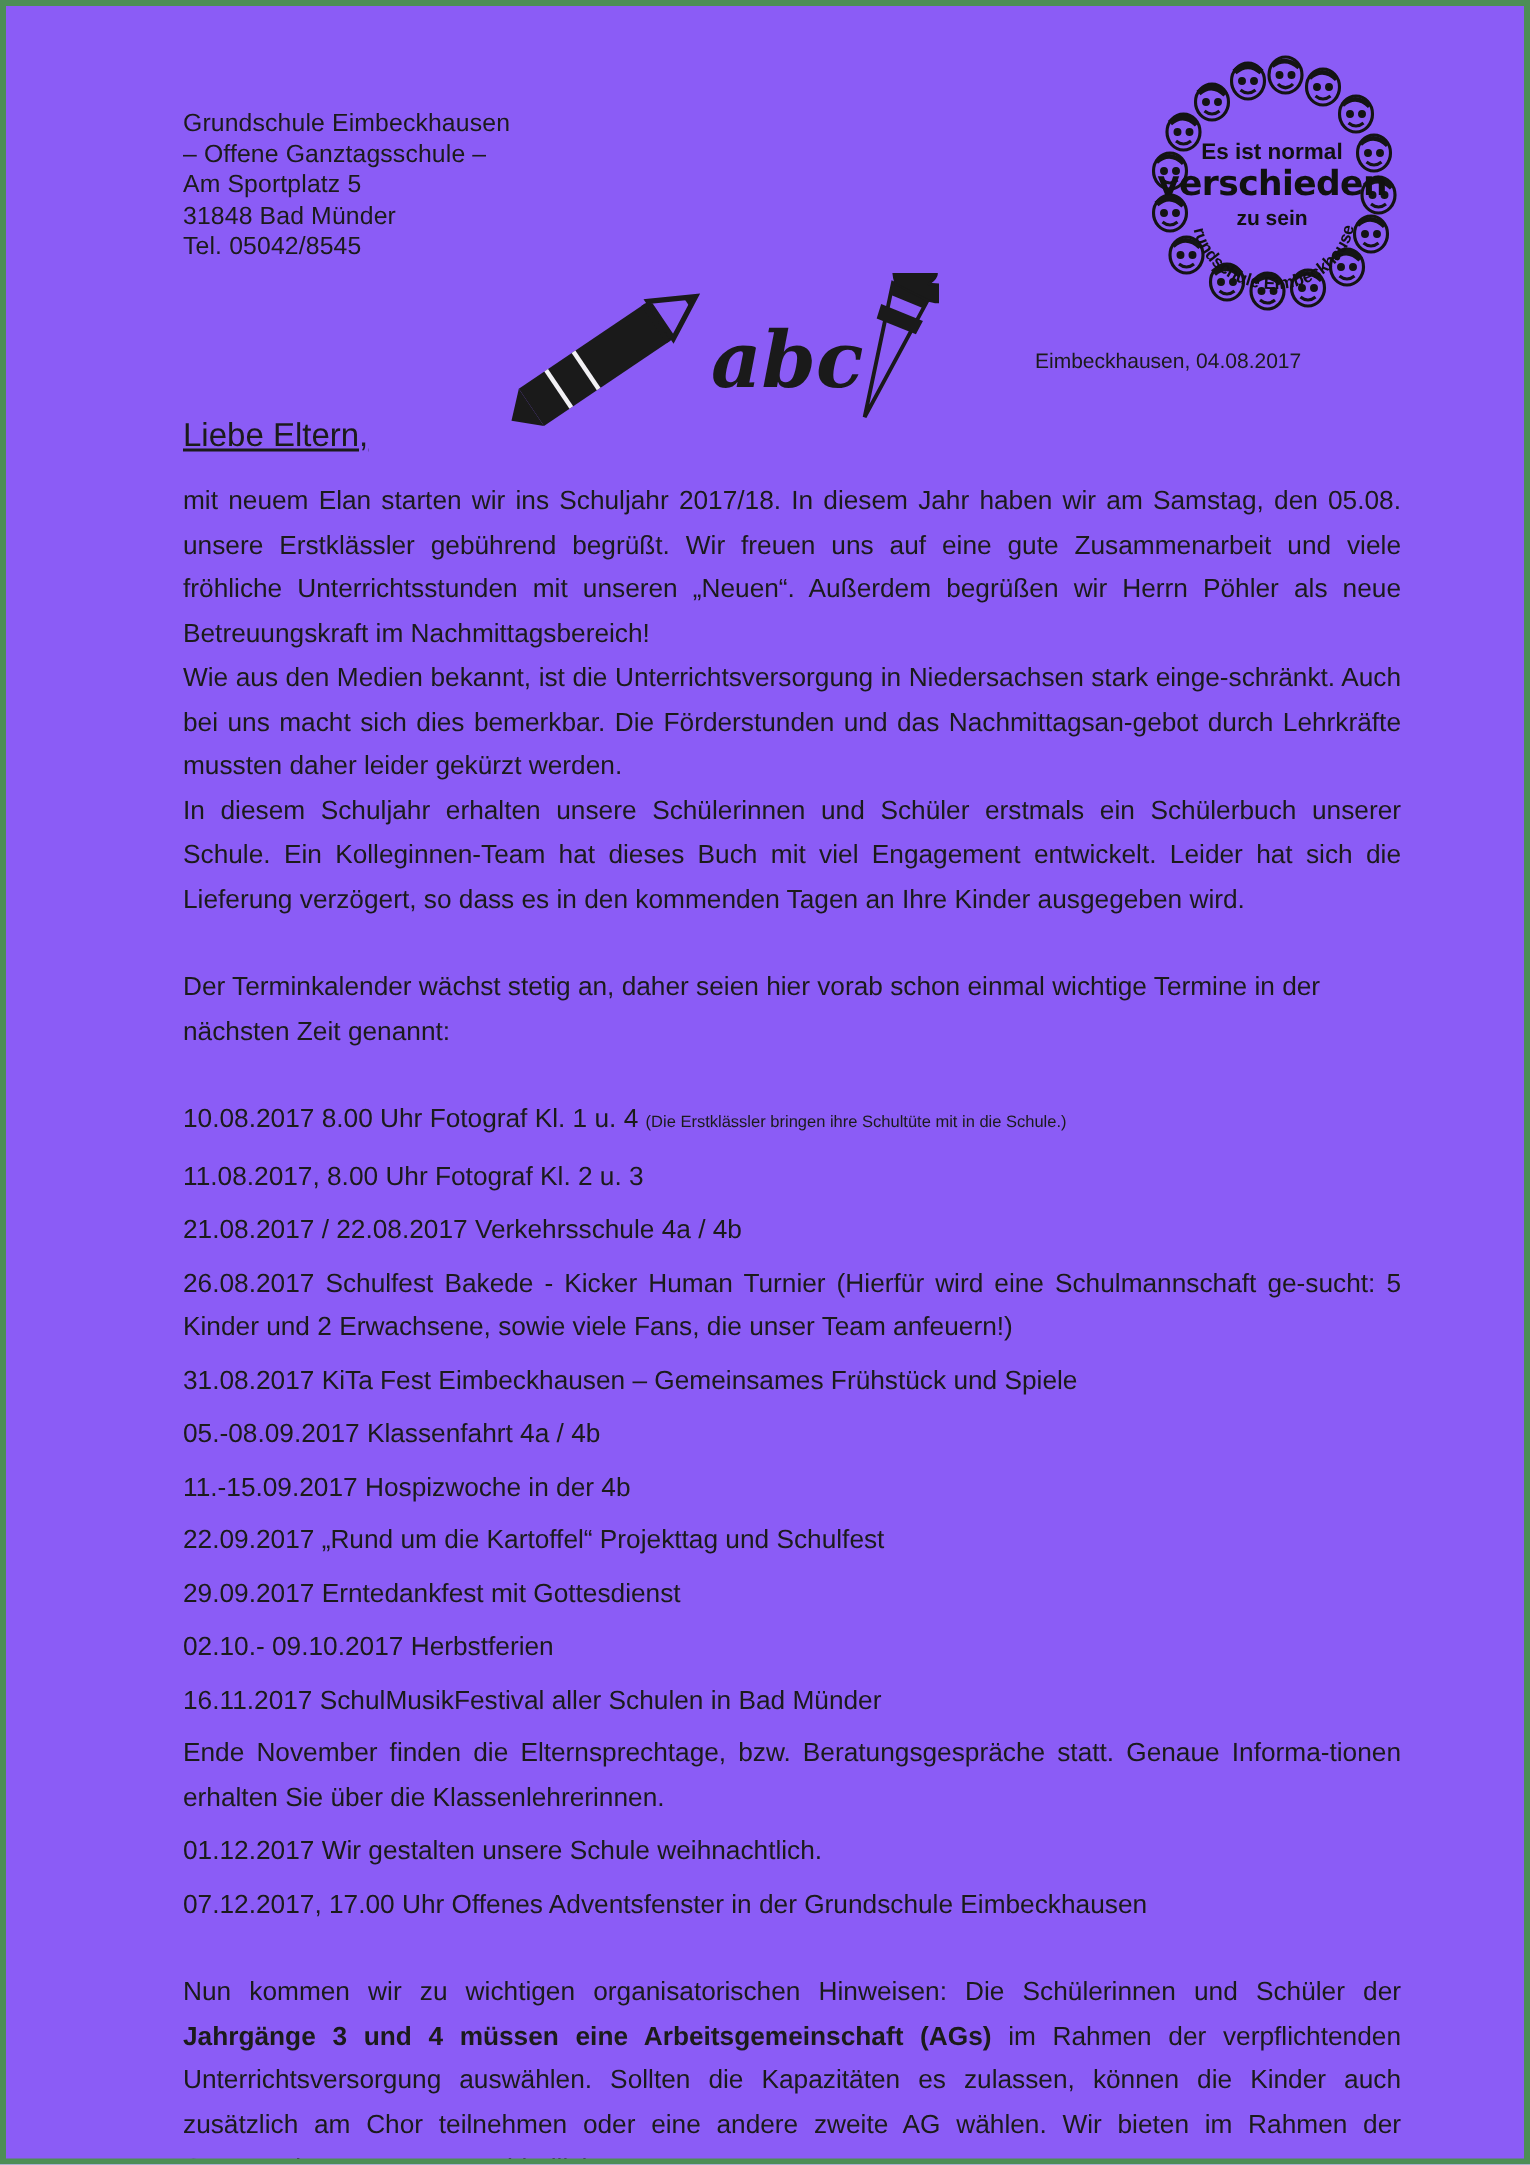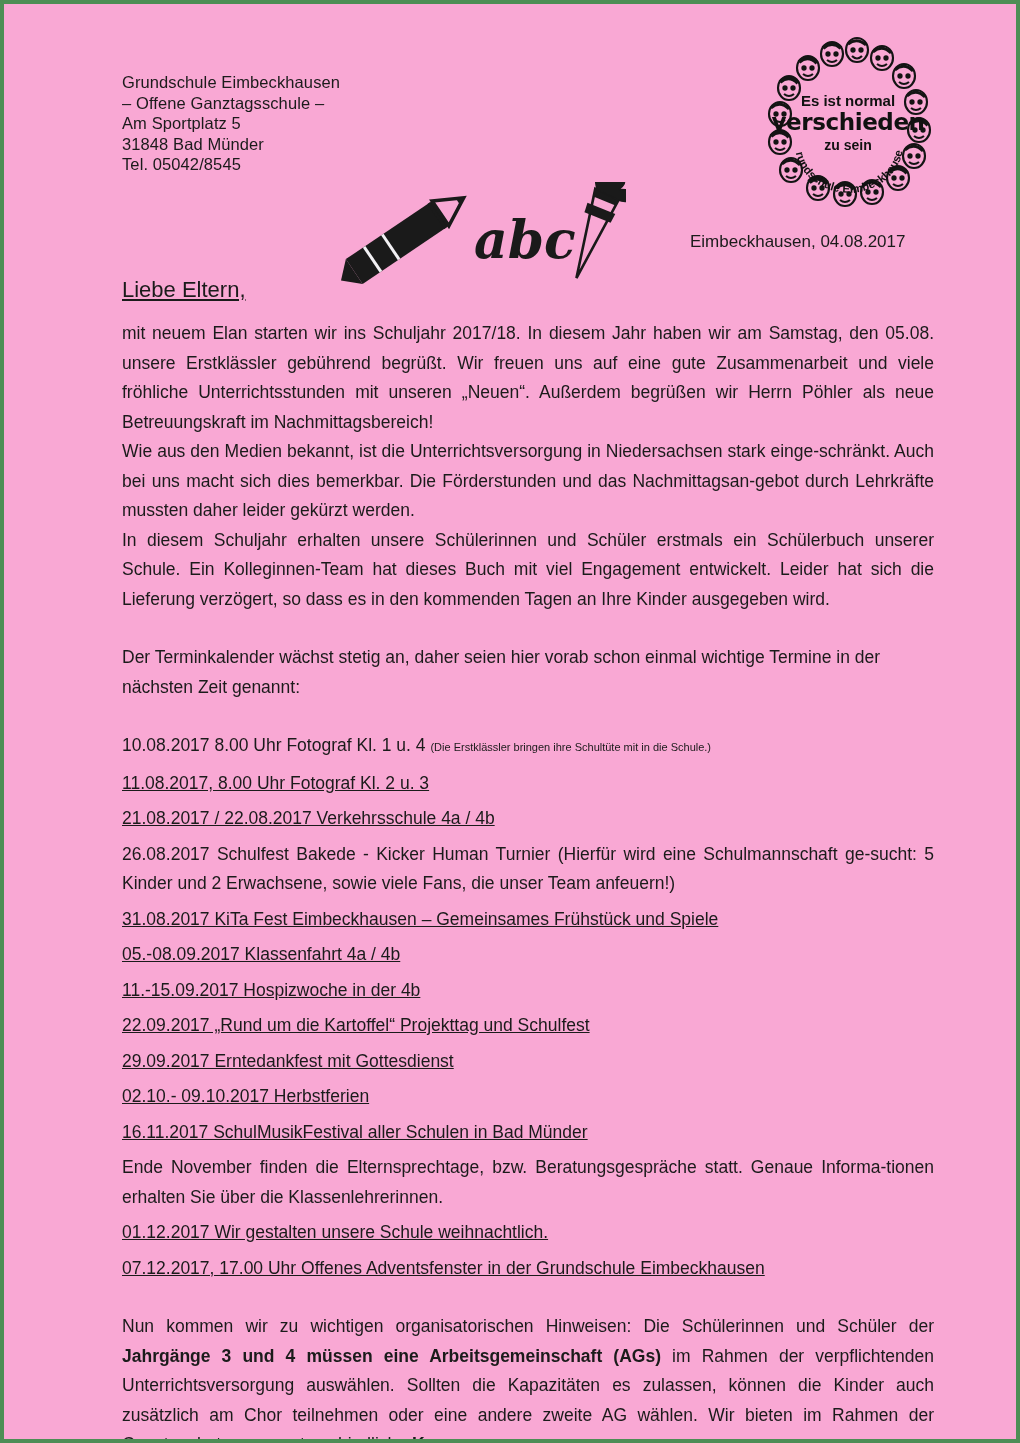--- a/index.html
+++ b/index.html
@@ -55,21 +55,21 @@
     width: 300px;
     height: 112px;
   }
   .clipart svg { display: block; width: 300px; height: 112px; }
 
   
   .placedate {
     position: absolute;
     left: 686px;
     top: 228px;
-    font-size: 17px;
+    font-size: 14px;
     color: #1b1b1b;
     white-space: nowrap;
   }
 
   
   .salutation {
     position: absolute;
     left: 118px;
     top: 273px;
     font-size: 22px;
@@ -100,31 +100,31 @@
     margin: 0;
     padding: 0;
     list-style: none;
   }
   .dates li {
     margin: 0 0 6px 0;
     text-align: justify;
     text-justify: inter-word;
   }
   .dates li:last-child { margin-bottom: 0; }
-  .dates li.single { text-align: left; text-decoration: underline; }
+  .dates li.single { text-align: left; }
   .small {
     font-size: 11px;
   }
   b, .b { font-weight: bold; }
   u, .u { }
 </style>
 </head>
 <body>
 
-<div class="page" style="border-color: rgb(77, 142, 85); background: #f9a8d4;">
+<div class="page" style="border-color: rgb(77, 142, 85); background: #8b5cf6;">
  <div class="sheet">
 
   <div class="letterhead" style="color: rgb(27, 27, 27);">
     <div>Grundschule Eimbeckhausen</div>
     <div>– Offene Ganztagsschule –</div>
     <div>Am Sportplatz 5</div>
     <div>31848 Bad Münder</div>
     <div>Tel. 05042/8545</div>
   </div>
 

